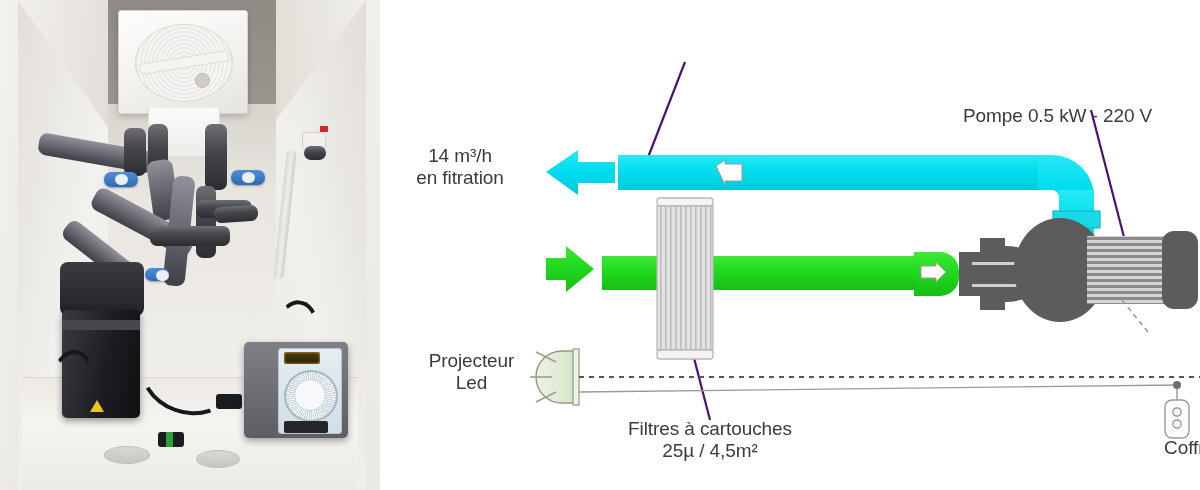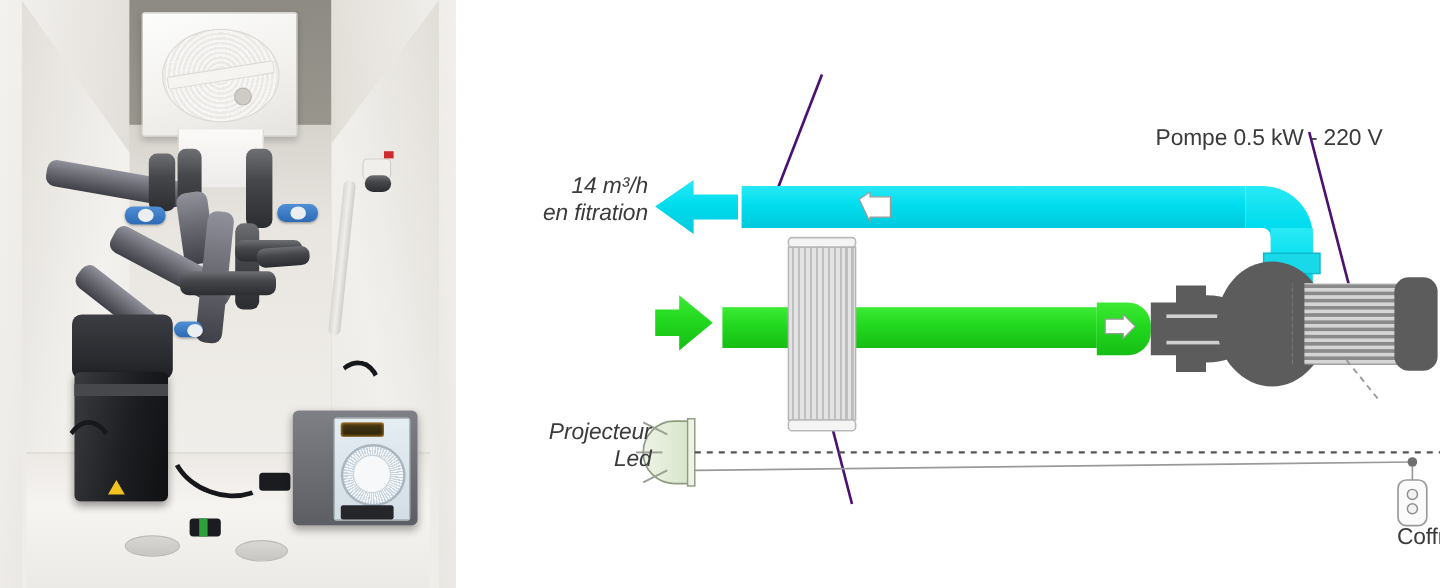--- a/index.html
+++ b/index.html
@@ -70,21 +70,21 @@
   .ph-drain{position:absolute;height:16px;border-radius:50%;background:linear-gradient(180deg,#d9d7d3,#c8c6c2);border:1px solid #bdbbb6;}
   .ph-connector{position:absolute;width:26px;height:15px;border-radius:3px;background:#1b1c1f;}
   .ph-connector.green:after{content:"";position:absolute;left:8px;top:0;width:7px;height:15px;background:#2f9e3c;}
 
   
   .diagram{position:absolute;left:380px;top:0;width:820px;height:490px;background:#ffffff;}
   .dg-svg{position:absolute;left:0;top:0;width:820px;height:490px;}
   .lbl{position:absolute;color:#3b3b3b;font-size:19px;line-height:22px;white-space:pre;
     font-family:"Liberation Sans",sans-serif;letter-spacing:-.1px;}
   .lbl.c{text-align:center;}
-  .lbl.r{text-align:right;font-style:italic;}
+  .lbl.r{text-align:center;}
 </style>
 </head>
 <body>
 
 <div class="page">
 
   <div class="photo">
     <div class="ph-bgwall"></div>
     <div class="ph-cabinet"></div>
     <div class="ph-inner-dark"></div>
@@ -252,20 +252,22 @@
       <line x1="893" y1="400" x2="886" y2="416" stroke="#6a6a6a" stroke-width="2.4"></line>
       <line x1="893" y1="400" x2="900" y2="416" stroke="#6a6a6a" stroke-width="2.4"></line>
     </svg>
 
 
     <div class="lbl r" style="left:0px;top:145px;width:160px;">14 m³/h
 en fitration</div>
 
     <div class="lbl" style="left:583px;top:85px;margin-top:20px;">Pompe 0.5 kW - 220 V</div>
 
+    <div class="lbl c" style="left:200px;top:418px;width:260px;">Filtres à cartouches
+25µ / 4,5m²</div>
 
     <div class="lbl r" style="left:0px;top:350px;width:143px;padding-left:20px;">Projecteur
 Led</div>
 
     <div class="lbl c" style="left:749px;top:437px;width:260px;">Coffret de commandes</div>
   </div>
 
 </div>
 
 </body></html>

